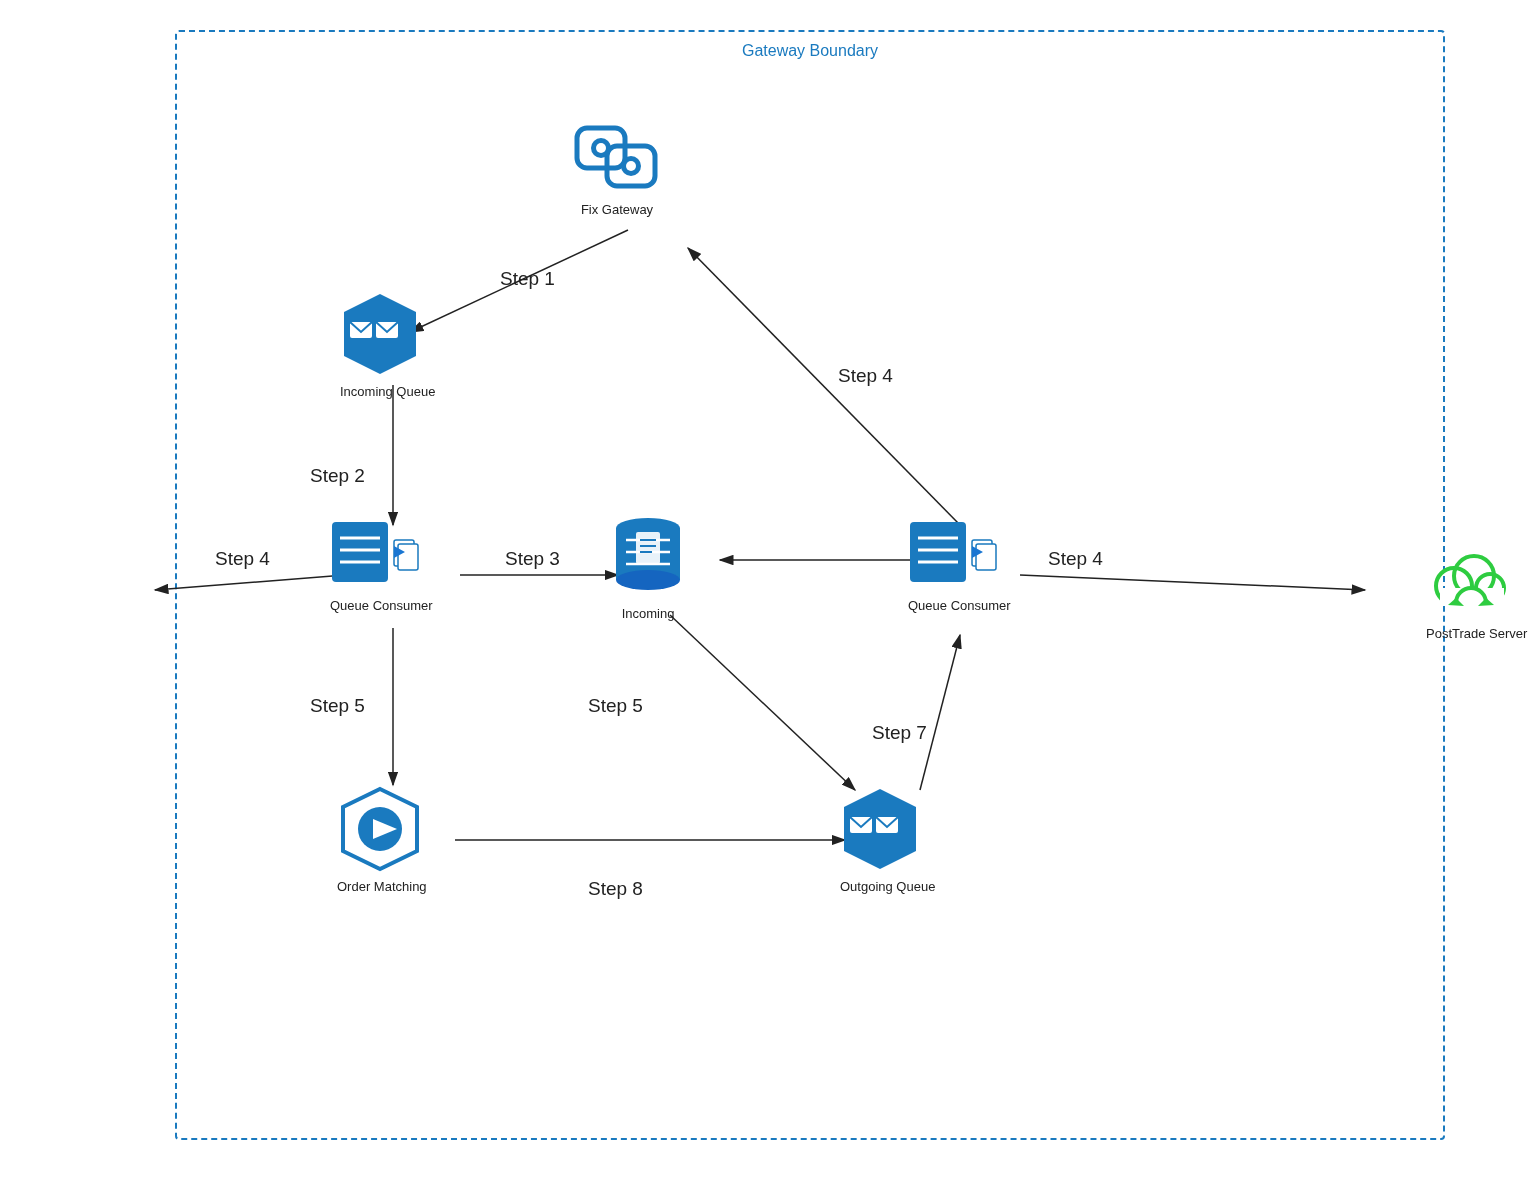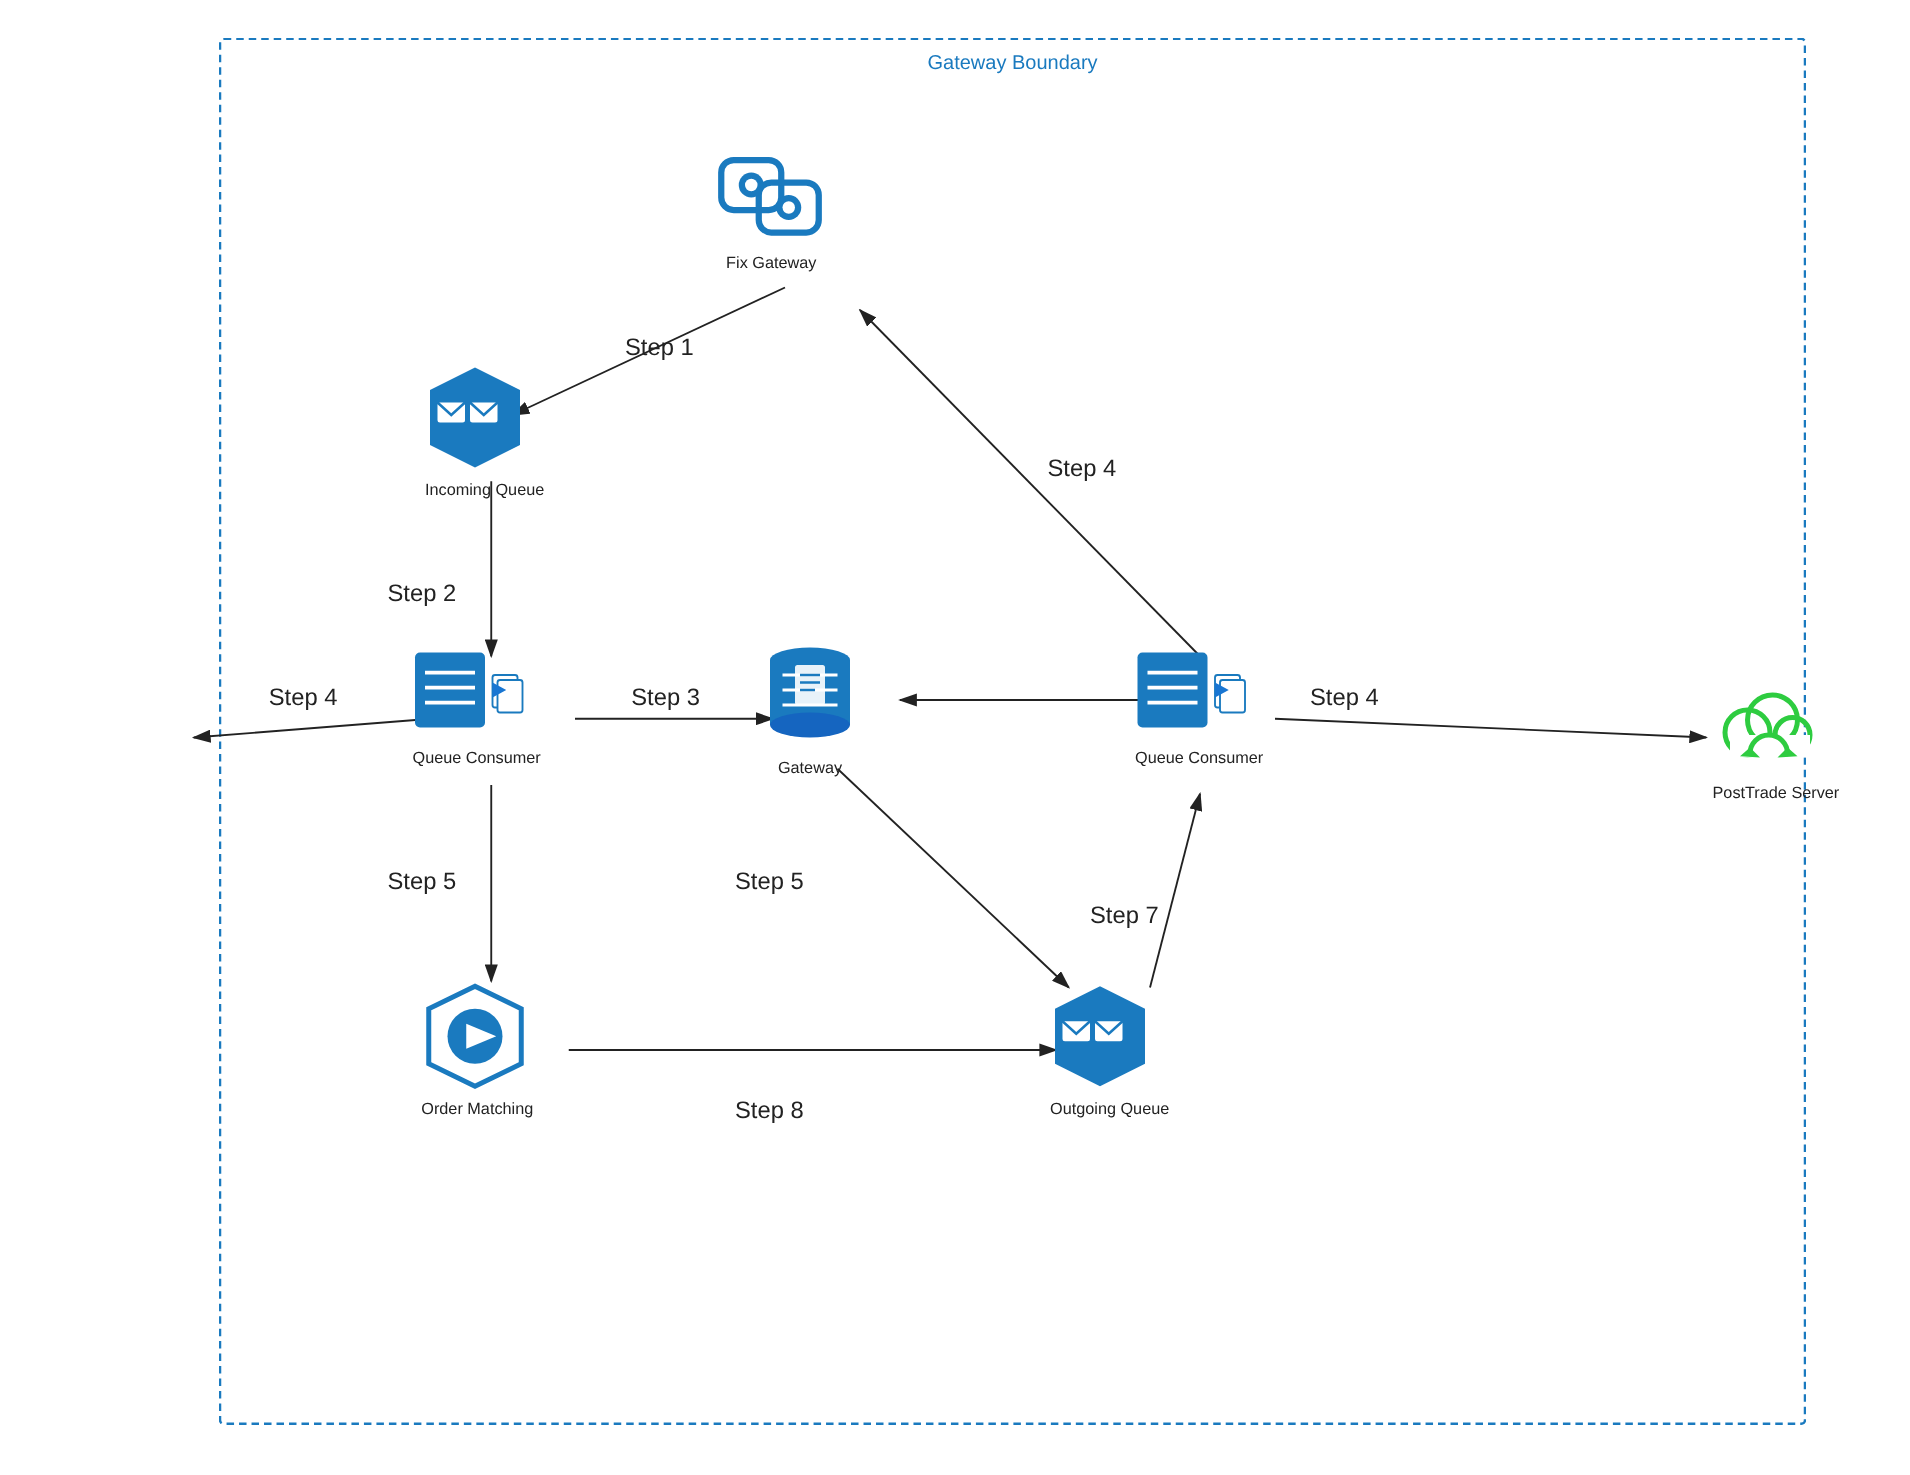--- a/index.html
+++ b/index.html
@@ -170,21 +170,21 @@
 
       <line x1="18" y1="30" x2="62" y2="30" stroke="white" stroke-width="2.5"></line>
       <line x1="18" y1="42" x2="62" y2="42" stroke="white" stroke-width="2.5"></line>
       <line x1="18" y1="54" x2="62" y2="54" stroke="white" stroke-width="2.5"></line>
 
       <rect x="28" y="22" width="24" height="32" rx="2" fill="white" opacity="0.9"></rect>
       <line x1="32" y1="30" x2="48" y2="30" stroke="#1a7abf" stroke-width="2"></line>
       <line x1="32" y1="36" x2="48" y2="36" stroke="#1a7abf" stroke-width="2"></line>
       <line x1="32" y1="42" x2="44" y2="42" stroke="#1a7abf" stroke-width="2"></line>
     </svg>
-    <div class="node-label">Gateway</div>
+    <div class="node-label">Incoming</div>
   </div>
 
   <div class="node" style="left:908px;top:520px">
     <svg width="90" height="72" viewBox="0 0 90 72">
       <rect x="2" y="2" width="56" height="60" rx="4" fill="#1a7abf"></rect>
       <line x1="10" y1="18" x2="50" y2="18" stroke="white" stroke-width="3"></line>
       <line x1="10" y1="30" x2="50" y2="30" stroke="white" stroke-width="3"></line>
       <line x1="10" y1="42" x2="50" y2="42" stroke="white" stroke-width="3"></line>
       <rect x="64" y="20" width="20" height="26" rx="2" fill="white" stroke="#1a7abf" stroke-width="1.5"></rect>
       <rect x="68" y="24" width="20" height="26" rx="2" fill="white" stroke="#1a7abf" stroke-width="1.5"></rect>
@@ -210,21 +210,21 @@
       <polygon points="43,4 80,22 80,66 43,84 6,66 6,22" fill="white" stroke="#1a7abf" stroke-width="4"></polygon>
 
       <circle cx="43" cy="44" r="22" fill="#1a7abf"></circle>
 
       <polygon points="36,34 60,44 36,54" fill="white"></polygon>
     </svg>
     <div class="node-label">Order Matching</div>
   </div>
 
 
-  <div class="node" style="left:1370px;top:548px">
+  <div class="node" style="left:1426px;top:548px">
     <svg width="90" height="72" viewBox="0 0 90 72">
       <circle cx="28" cy="38" r="18" fill="none" stroke="#2ecc40" stroke-width="4"></circle>
       <circle cx="48" cy="28" r="20" fill="none" stroke="#2ecc40" stroke-width="4"></circle>
       <circle cx="64" cy="40" r="14" fill="none" stroke="#2ecc40" stroke-width="4"></circle>
       <rect x="14" y="40" width="64" height="18" fill="white"></rect>
       <path d="M 30 55 A 15 15 0 1 1 60 55" fill="none" stroke="#2ecc40" stroke-width="4" stroke-linecap="round"></path>
       <polygon points="60,50 68,57 52,58" fill="#2ecc40"></polygon>
       <polygon points="30,50 22,57 38,58" fill="#2ecc40"></polygon>
     </svg>
     <div class="node-label">PostTrade Server</div>

